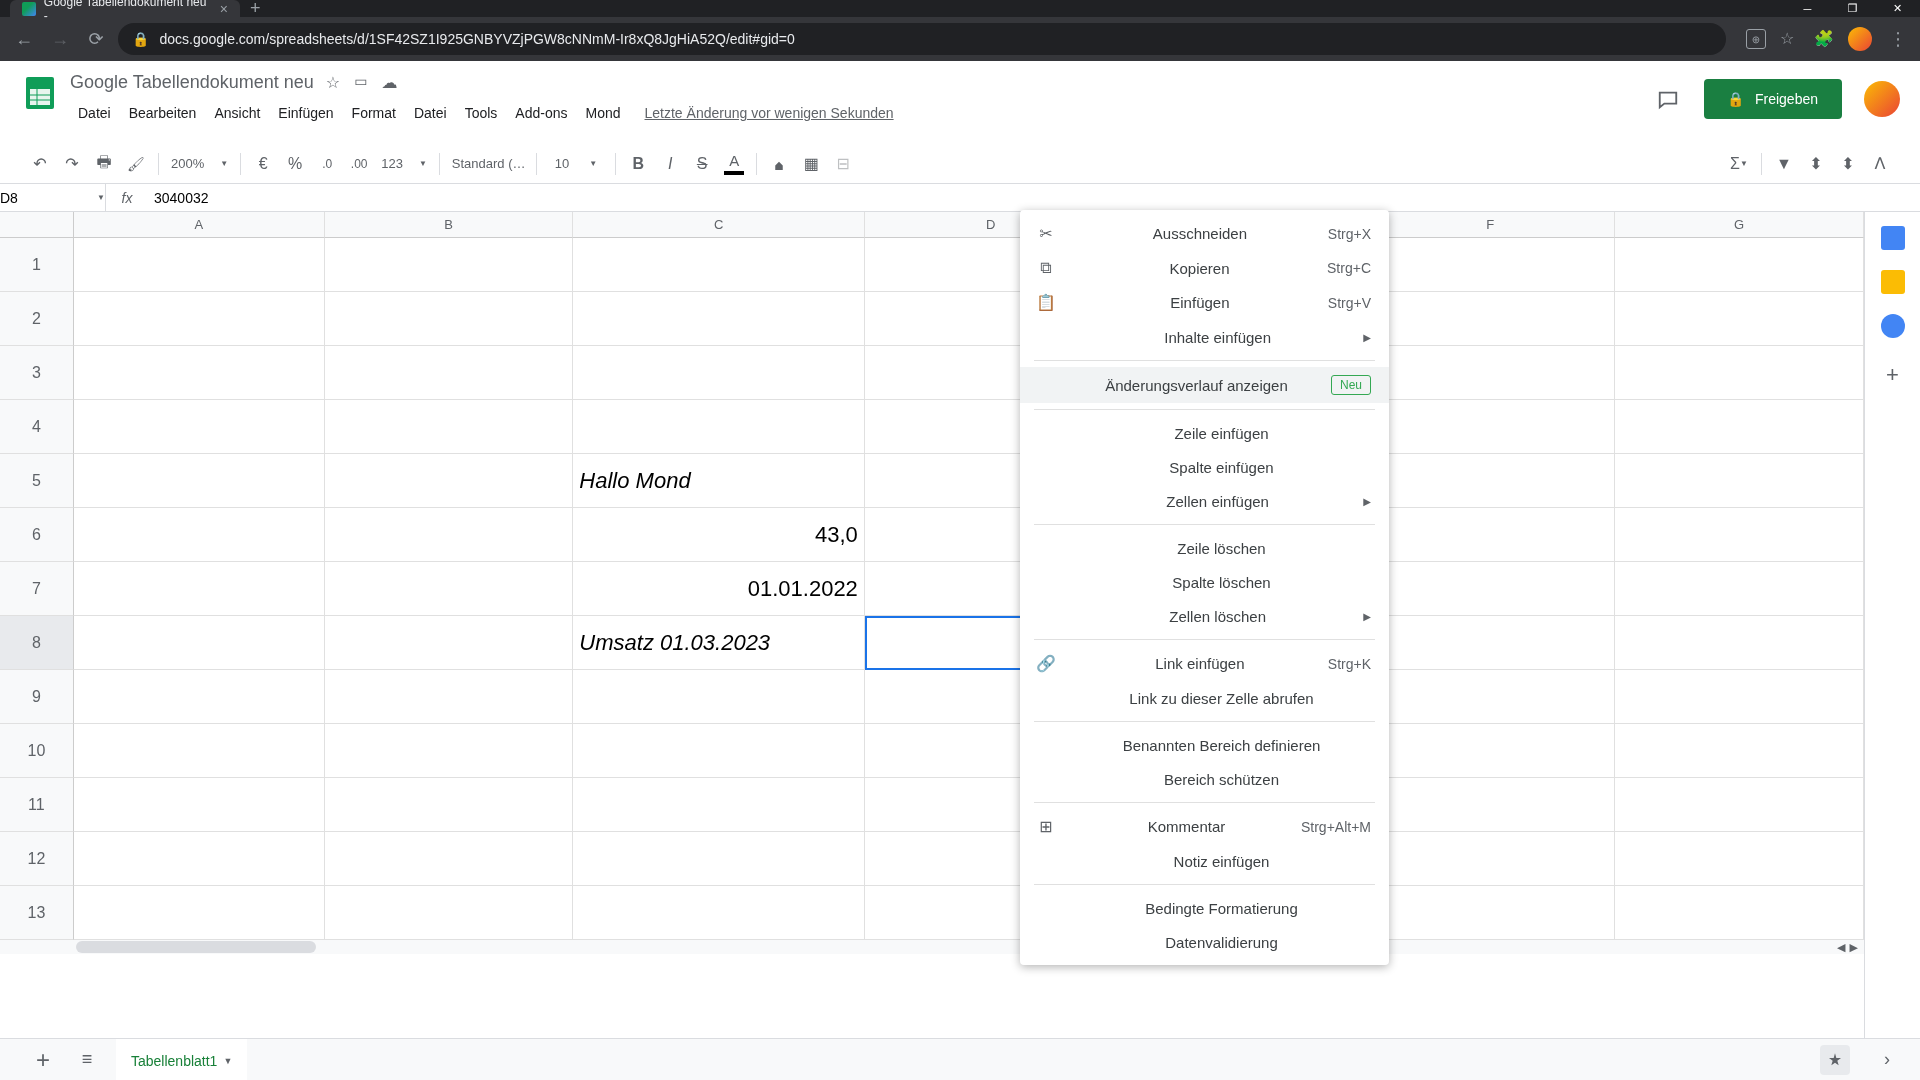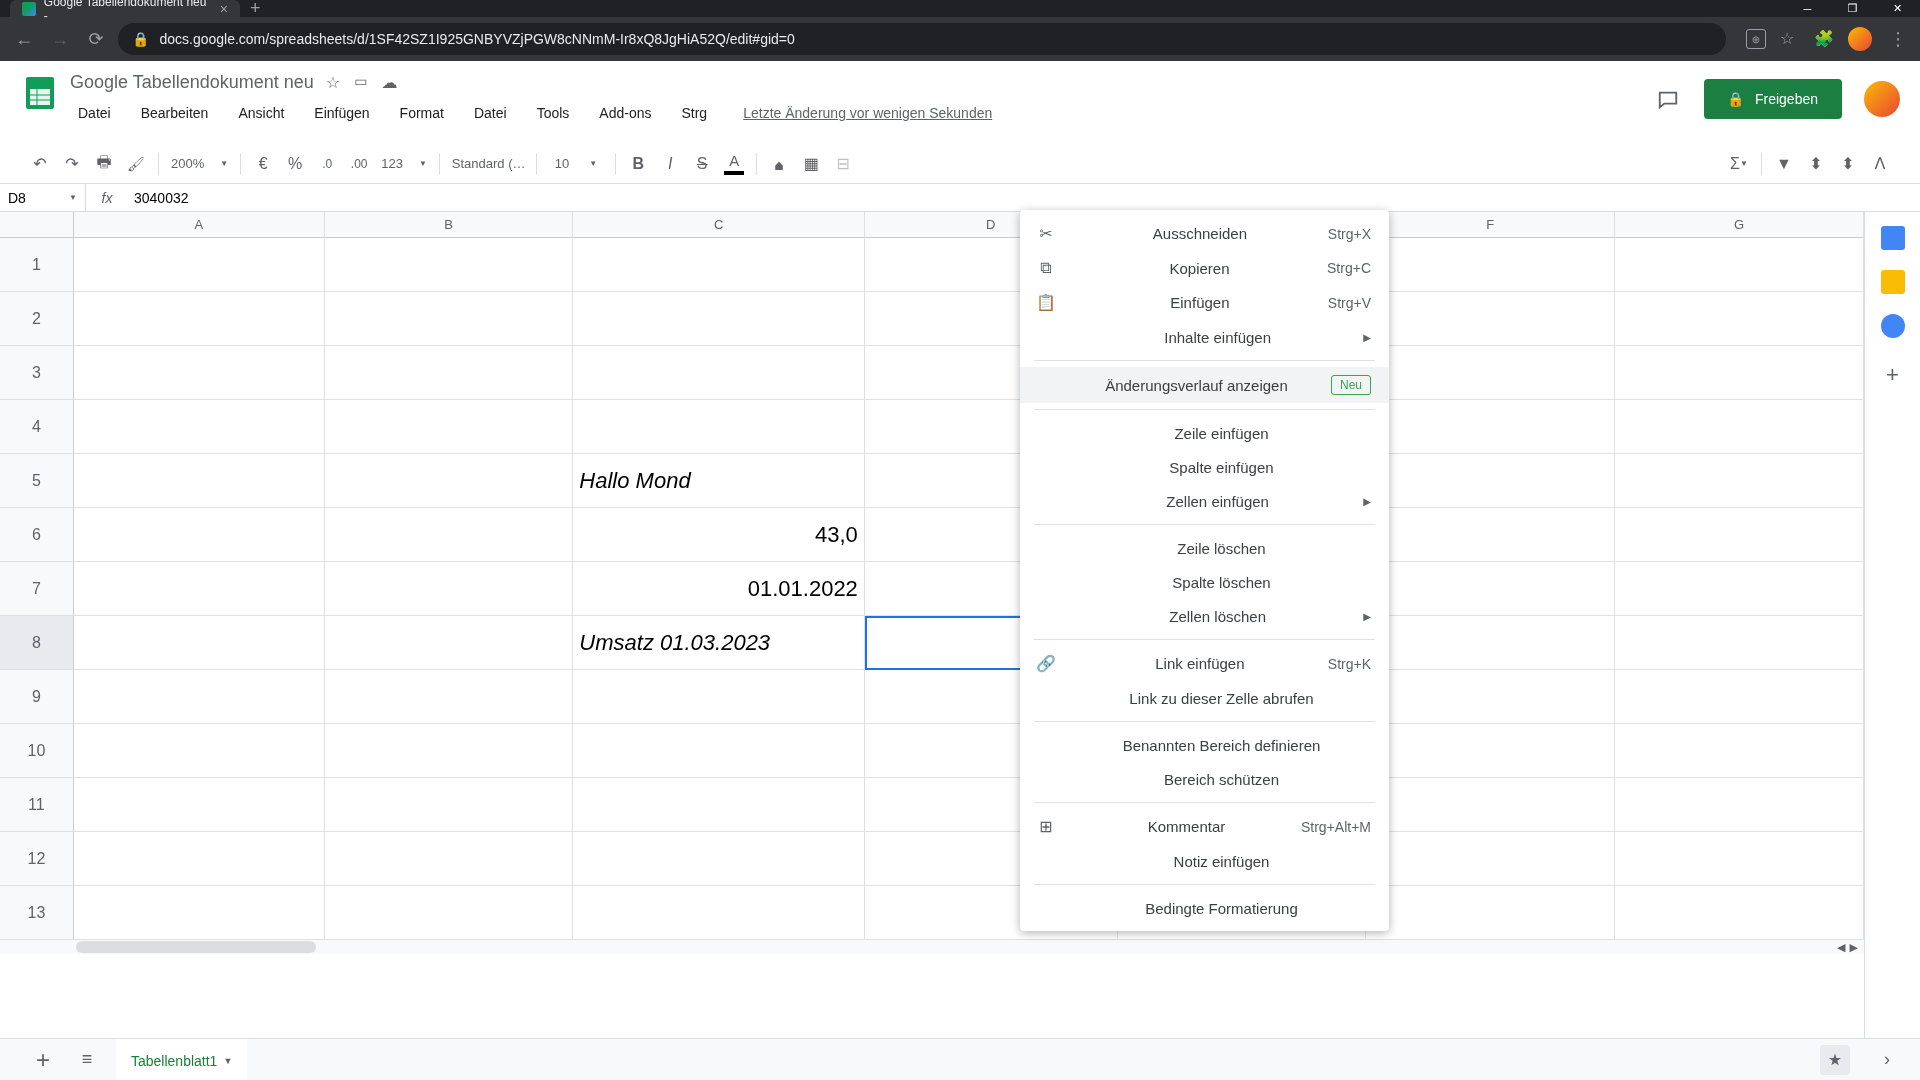--- a/index.html
+++ b/index.html
@@ -28,21 +28,21 @@
     .content { background: #fff; height: 1019px; position: relative; }
     
     
     .app-header { height: 83px; padding: 8px 20px 0 20px; display: flex; align-items: flex-start; }
     .app-logo { width: 40px; height: 40px; margin-right: 10px; margin-top: 4px; }
     .app-logo svg { width: 40px; height: 40px; }
     .header-main { flex: 1; }
     .title-row { display: flex; align-items: center; gap: 12px; height: 26px; }
     .doc-title { font-size: 18px; color: #5f6368; font-weight: 400; }
     .title-icons { display: flex; gap: 14px; color: #5f6368; font-size: 16px; }
-    .menu-row { display: flex; gap: 14px; margin-top: 6px; align-items: center; }
+    .menu-row { display: flex; gap: 2px; margin-top: 6px; align-items: center; }
     .menu-item { padding: 4px 8px; font-size: 14px; color: #202124; cursor: pointer; border-radius: 4px; }
     .last-edit { padding: 4px 8px; font-size: 14px; color: #5f6368; text-decoration: underline; margin-left: 6px; }
     .header-right { display: flex; align-items: center; gap: 16px; margin-top: 10px; }
     .comments-btn { width: 40px; height: 40px; border-radius: 50%; display: flex; align-items: center; justify-content: center; font-size: 20px; color: #5f6368; }
     .share-btn { background: #1a7f41; color: #fff; padding: 0 24px; height: 40px; border-radius: 4px; display: flex; align-items: center; gap: 10px; font-size: 14px; font-weight: 500; }
     .lock-icon { font-size: 14px; }
     .user-avatar { width: 36px; height: 36px; border-radius: 50%; background: linear-gradient(135deg, #fbbc04, #ea4335); margin-left: 6px; }
     
     
     .toolbar { height: 40px; border-bottom: 1px solid #dadce0; display: flex; align-items: center; padding: 0 26px; gap: 4px; color: #5f6368; }
@@ -52,21 +52,21 @@
     .caret { font-size: 8px; }
     .format-sel { font-size: 13px; padding: 0 4px; display: flex; align-items: center; gap: 8px; width: 80px; overflow: hidden; white-space: nowrap; }
     .font-size-sel { font-size: 13px; padding: 0 10px; display: flex; align-items: center; gap: 20px; }
     .text-color { width: 28px; height: 28px; display: flex; flex-direction: column; align-items: center; justify-content: center; }
     .text-underbar { width: 20px; height: 4px; background: #000; margin-top: 2px; }
     .tb-spacer { flex: 1; }
     .collapse-btn { width: 28px; text-align: center; }
     
     
     .formula-row { height: 28px; border-bottom: 1px solid #dadce0; display: flex; align-items: center; }
-    .name-box { width: 86px; padding: 0 8px; font-size: 14px; color: #000; display: flex; align-items: center; justify-content: space-between; border-right: 1px solid #dadce0; height: 100%; }
+    .name-box { width: 106px; padding: 0 0; font-size: 14px; color: #000; display: flex; align-items: center; justify-content: space-between; border-right: 1px solid #dadce0; height: 100%; }
     .fx-label { width: 42px; text-align: center; font-size: 14px; font-style: italic; color: #5f6368; }
     .formula-content { font-size: 14px; padding-left: 6px; }
     
     
     .sheet-area { display: flex; height: calc(100% - 83px - 40px - 28px - 42px); }
     .grid-wrap { flex: 1; position: relative; overflow: hidden; }
     .col-headers { display: flex; height: 26px; background: #f8f9fa; }
     .corner { width: 76px; border-right: 1px solid #ccc; border-bottom: 1px solid #ccc; background: #f8f9fa; }
     .col-h { border-right: 1px solid #e0e0e0; border-bottom: 1px solid #ccc; display: flex; align-items: center; justify-content: center; font-size: 13px; color: #5f6368; background: #f8f9fa; }
     .row-container { display: flex; }
@@ -165,21 +165,21 @@
       </div>
       <div class="menu-row" id="menu-row">
       <div class="menu-item">Datei</div>
           <div class="menu-item">Bearbeiten</div>
           <div class="menu-item">Ansicht</div>
           <div class="menu-item">Einfügen</div>
           <div class="menu-item">Format</div>
           <div class="menu-item">Datei</div>
           <div class="menu-item">Tools</div>
           <div class="menu-item">Add-ons</div>
-          <div class="menu-item">Strg</div>
+          <div class="menu-item">Mond</div>
           <div class="last-edit">Letzte Änderung vor wenigen Sekunden</div>
         </div>
     </div>
     <div class="header-right">
       <div class="comments-btn">
         <svg width="22" height="22" viewBox="0 0 24 24" fill="none" stroke="#5f6368" stroke-width="2">
             <path d="M3 5h18v12H8l-5 4V5z"></path>
           </svg>
       </div>
       <div class="share-btn">
@@ -516,15 +516,19 @@
       </div>
       <div class="ctx-item">
         <div class="ctx-icon empty">•</div>
         <div class="ctx-label">Notiz einfügen</div>
       </div>
       <div class="ctx-sep"></div>
       <div class="ctx-item">
         <div class="ctx-icon empty">•</div>
         <div class="ctx-label">Bedingte Formatierung</div>
       </div>
+      <div class="ctx-item">
+        <div class="ctx-icon empty">•</div>
+        <div class="ctx-label">Datenvalidierung</div>
+      </div>
     </div>
 
 </div>
 
 </body></html>

